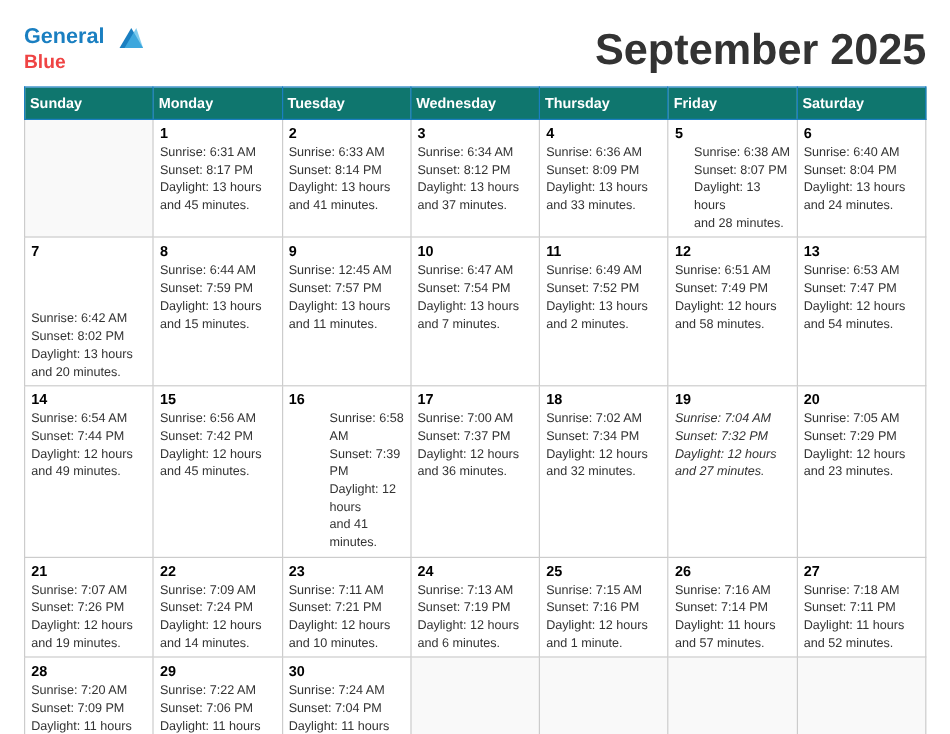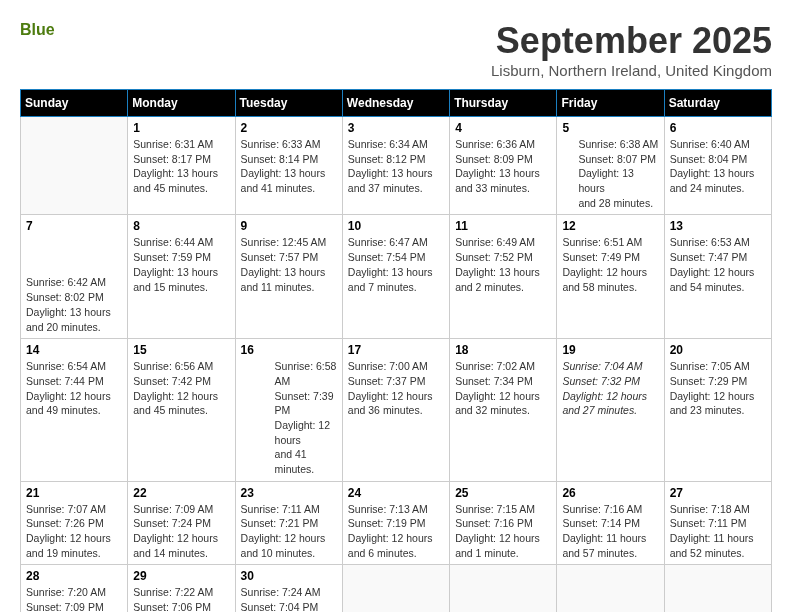--- a/index.html
+++ b/index.html
@@ -46,21 +46,21 @@
     .location {
       font-size: 15px;
       color: #555;
     }
     table {
       width: 100%;
       border-collapse: collapse;
       font-size: 11px;
     }
     thead tr th {
-      background-color: #000000;
+      background-color: #0f766e;
       color: #fff;
       padding: 6px 4px;
       text-align: left;
       font-size: 12px;
       font-weight: bold;
       border: 1px solid #1a7fc1;
     }
     tbody tr td {
       border: 1px solid #ccc;
       padding: 4px 5px;
@@ -84,26 +84,32 @@
     .empty-cell {
       background: #f9f9f9;
     }
   </style>
 </head>
 <body>
 
 <div class="header">
   <div class="logo">
     <div>
-      <div class="logo-text"><span style="color:#4d7c0f;font-size:16px;">Blue</span></div>
+      <div class="logo-text">
+        <span>General</span>
+        <svg class="logo-icon" viewBox="0 0 40 30" style="display:inline-block;vertical-align:middle;width:28px;height:22px;">
+          <polygon points="8,28 22,4 36,28" fill="#1a7fc1"></polygon>
+          <polygon points="14,28 28,4 36,28" fill="#4db8e8" opacity="0.7"></polygon>
+        </svg>
+      </div>
+      <div class="logo-text"><span style="color:#ef4444;font-size:16px;">Blue</span></div>
     </div>
   </div>
   <div class="title-block">
     <div class="month-title">September 2025</div>
-    <div class="location">Lisburn, Northern Ireland, United Kingdom</div>
   </div>
 </div>
 
 <table>
   <thead>
     <tr id="header-row">
     <th>Sunday</th>
         <th>Monday</th>
         <th>Tuesday</th>
         <th>Wednesday</th>

